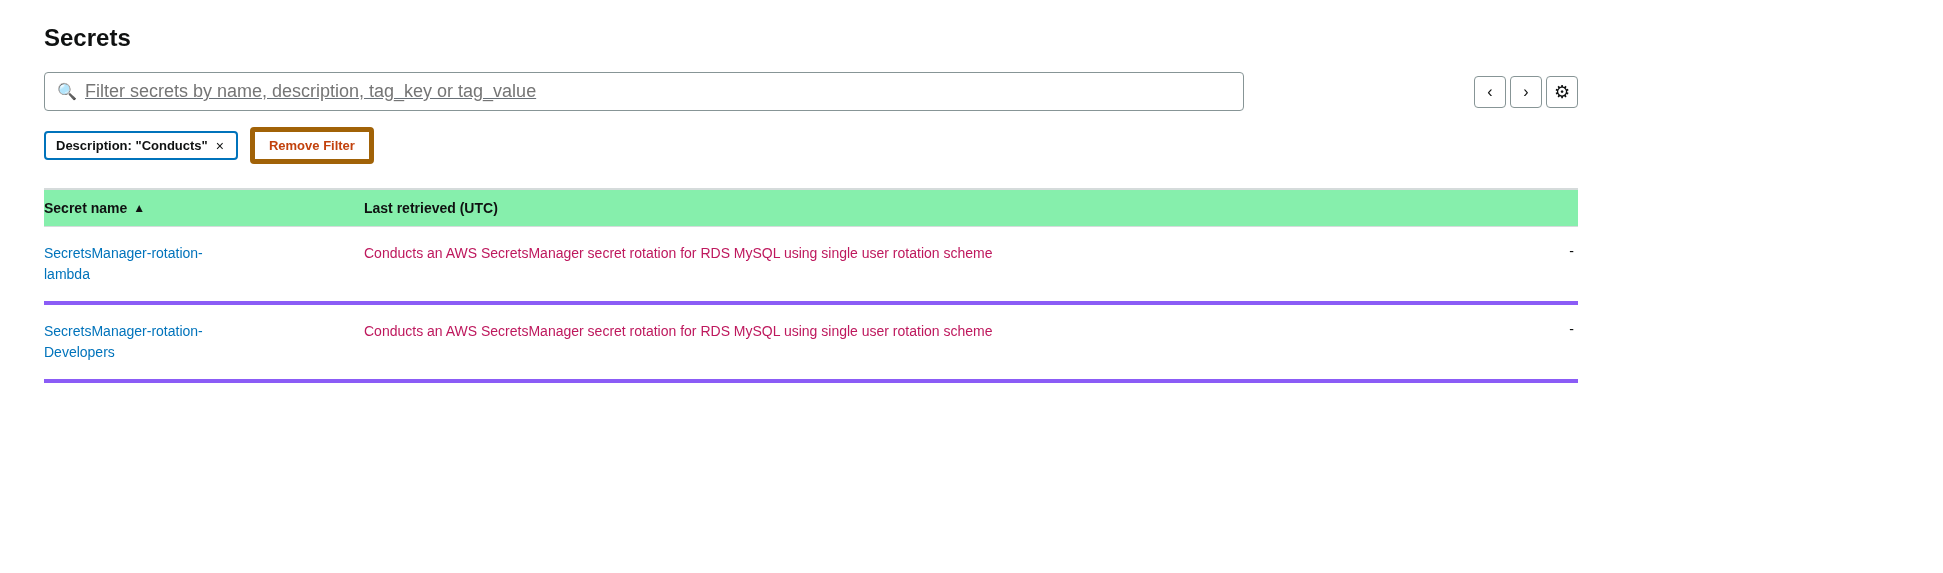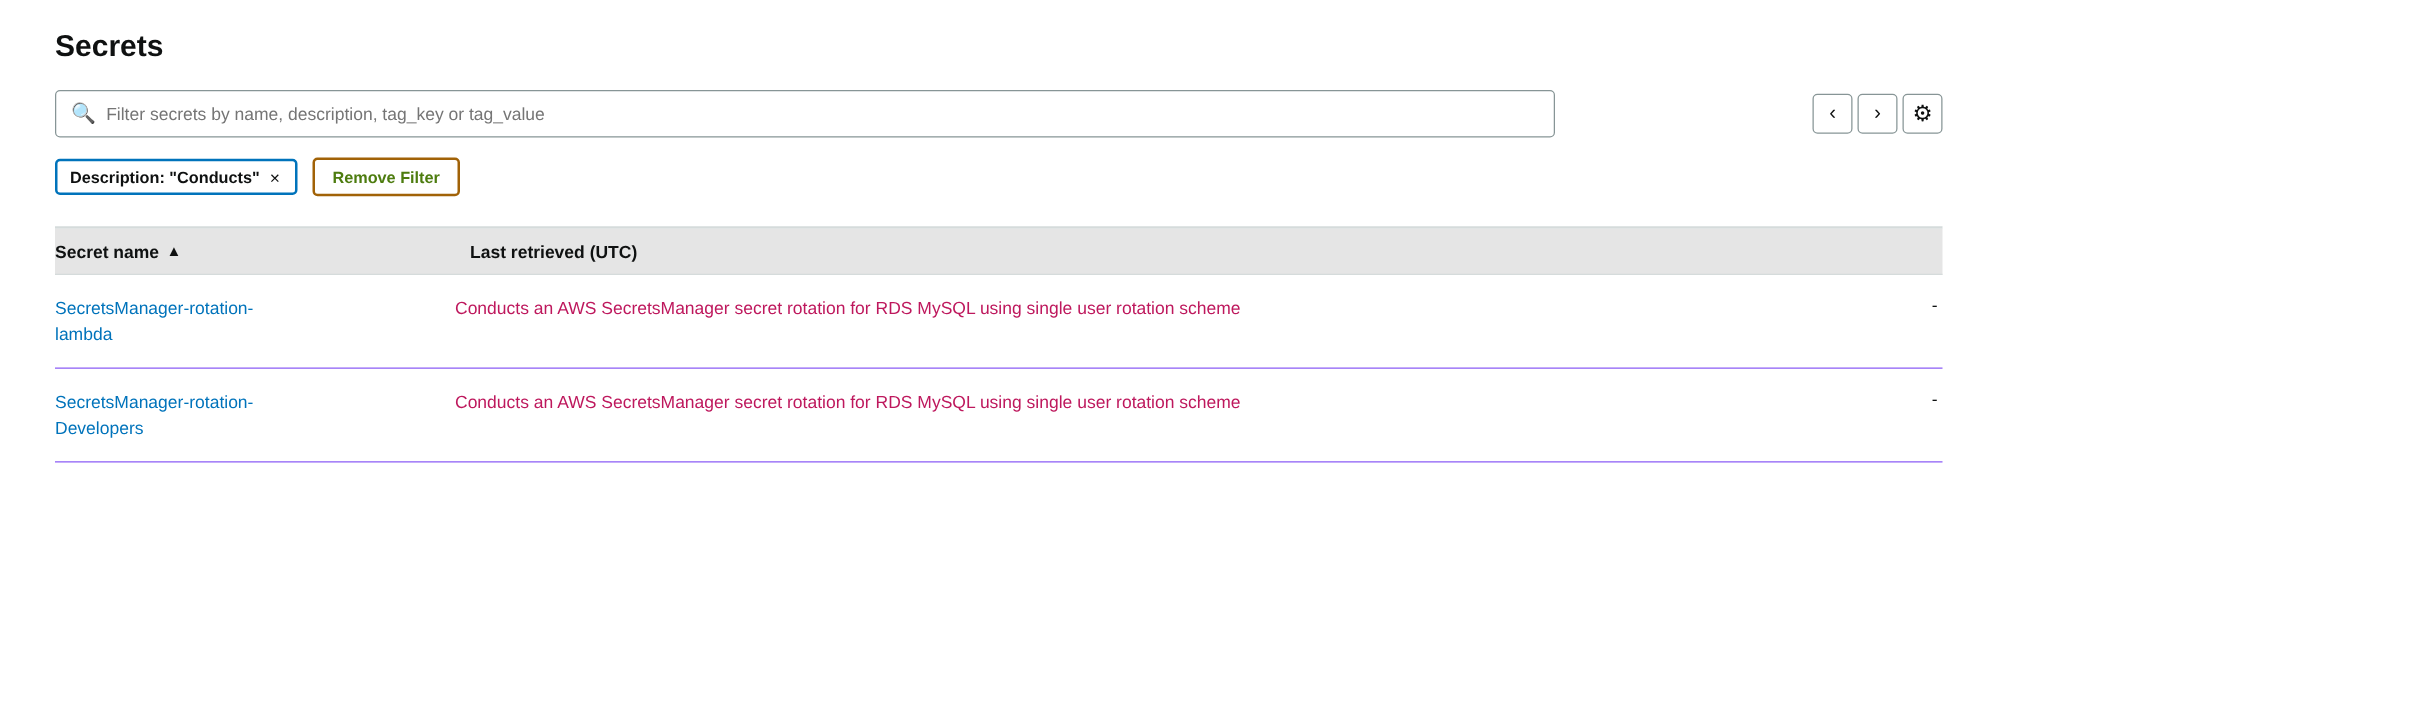--- a/index.html
+++ b/index.html
@@ -11,22 +11,23 @@
     body {
       font-family: -apple-system, BlinkMacSystemFont, "Amazon Ember", Arial, sans-serif;
       background: #ffffff;
       color: #0f1111;
       font-size: 14px;
     }
 
     .page-container {
       width: 1598px;
       min-height: 573px;
-      padding: 24px 44px;
-      background: #ffffff;
+      padding: 24px 32px;
+      background: #ffffff;
+      margin-left: 12px;
     }
 
     .page-header {
       display: flex;
       justify-content: space-between;
       align-items: center;
       margin-bottom: 20px;
     }
 
     .page-title {
@@ -68,23 +69,24 @@
     .search-icon-wrap {
       margin-right: 8px;
       color: #687078;
       font-size: 16px;
     }
 
     .search-input {
       border: none;
       outline: none;
       width: 100%;
-      font-size: 14px;
+      font-size: 18px;
       color: #687078;
       background: transparent;
+      text-decoration: underline;
     }
 
     .search-controls {
       display: flex;
       align-items: center;
       gap: 4px;
       margin-left: auto;
     }
 
     .nav-btn {
@@ -140,62 +142,61 @@
       border: none;
       cursor: pointer;
       color: #0f1111;
       font-size: 14px;
       padding: 0 2px;
       line-height: 1;
     }
 
     .remove-filter-btn {
       background: #ffffff;
-      border: 2px solid #a16207;
+      border: 5px solid #a16207;
       border-radius: 4px;
       padding: 6px 14px;
       font-size: 13px;
       font-weight: 600;
-      color: #4d7c0f;
+      color: #c2410c;
       cursor: pointer;
     }
 
     .table-container {
       width: 100%;
       border-top: 2px solid #d5dbdb;
     }
 
     .table-header {
       display: grid;
       grid-template-columns: 320px 1fr 220px;
       padding: 10px 0;
       border-bottom: 1px solid #d5dbdb;
-      background: #e5e5e5;
-      gap: 12px;
+      background: #86efac;
     }
 
     .col-header {
       font-size: 14px;
       font-weight: 700;
       color: #0f1111;
       display: flex;
       align-items: center;
       gap: 6px;
     }
 
     .sort-icon {
       font-size: 12px;
       color: #0f1111;
     }
 
     .table-row {
       display: grid;
       grid-template-columns: 320px 1fr 220px;
       padding: 16px 0;
-      border-bottom: 1px solid #8b5cf6;
+      border-bottom: 4px solid #8b5cf6;
     }
 
     .secret-name-link {
       color: #0073bb;
       text-decoration: none;
       font-size: 14px;
       font-weight: 400;
       line-height: 1.5;
     }
 

